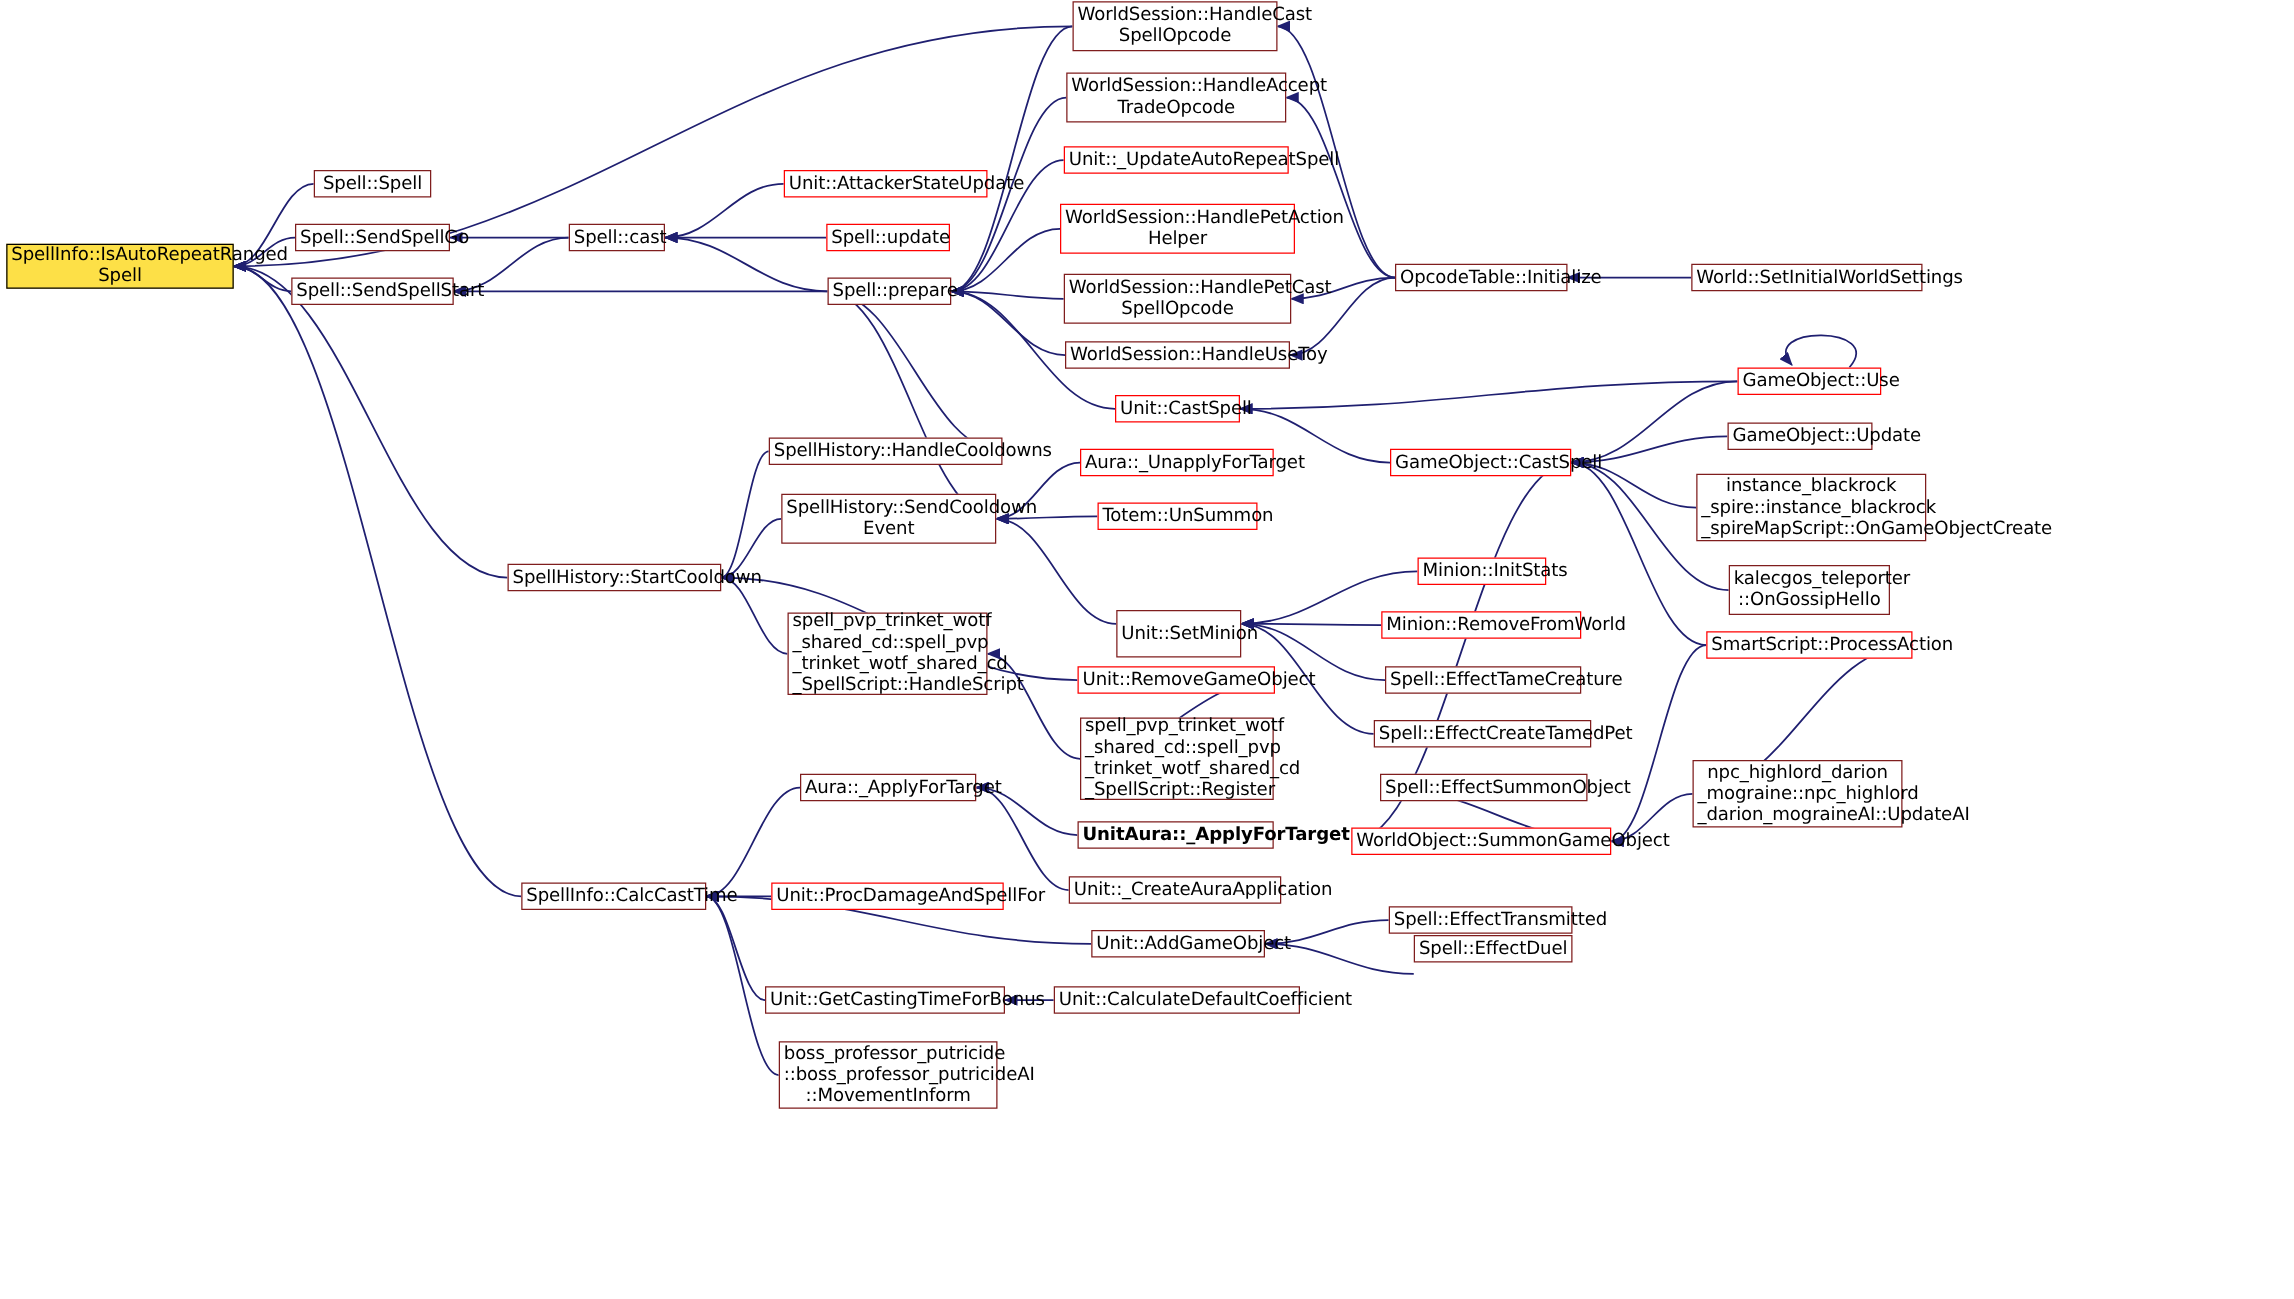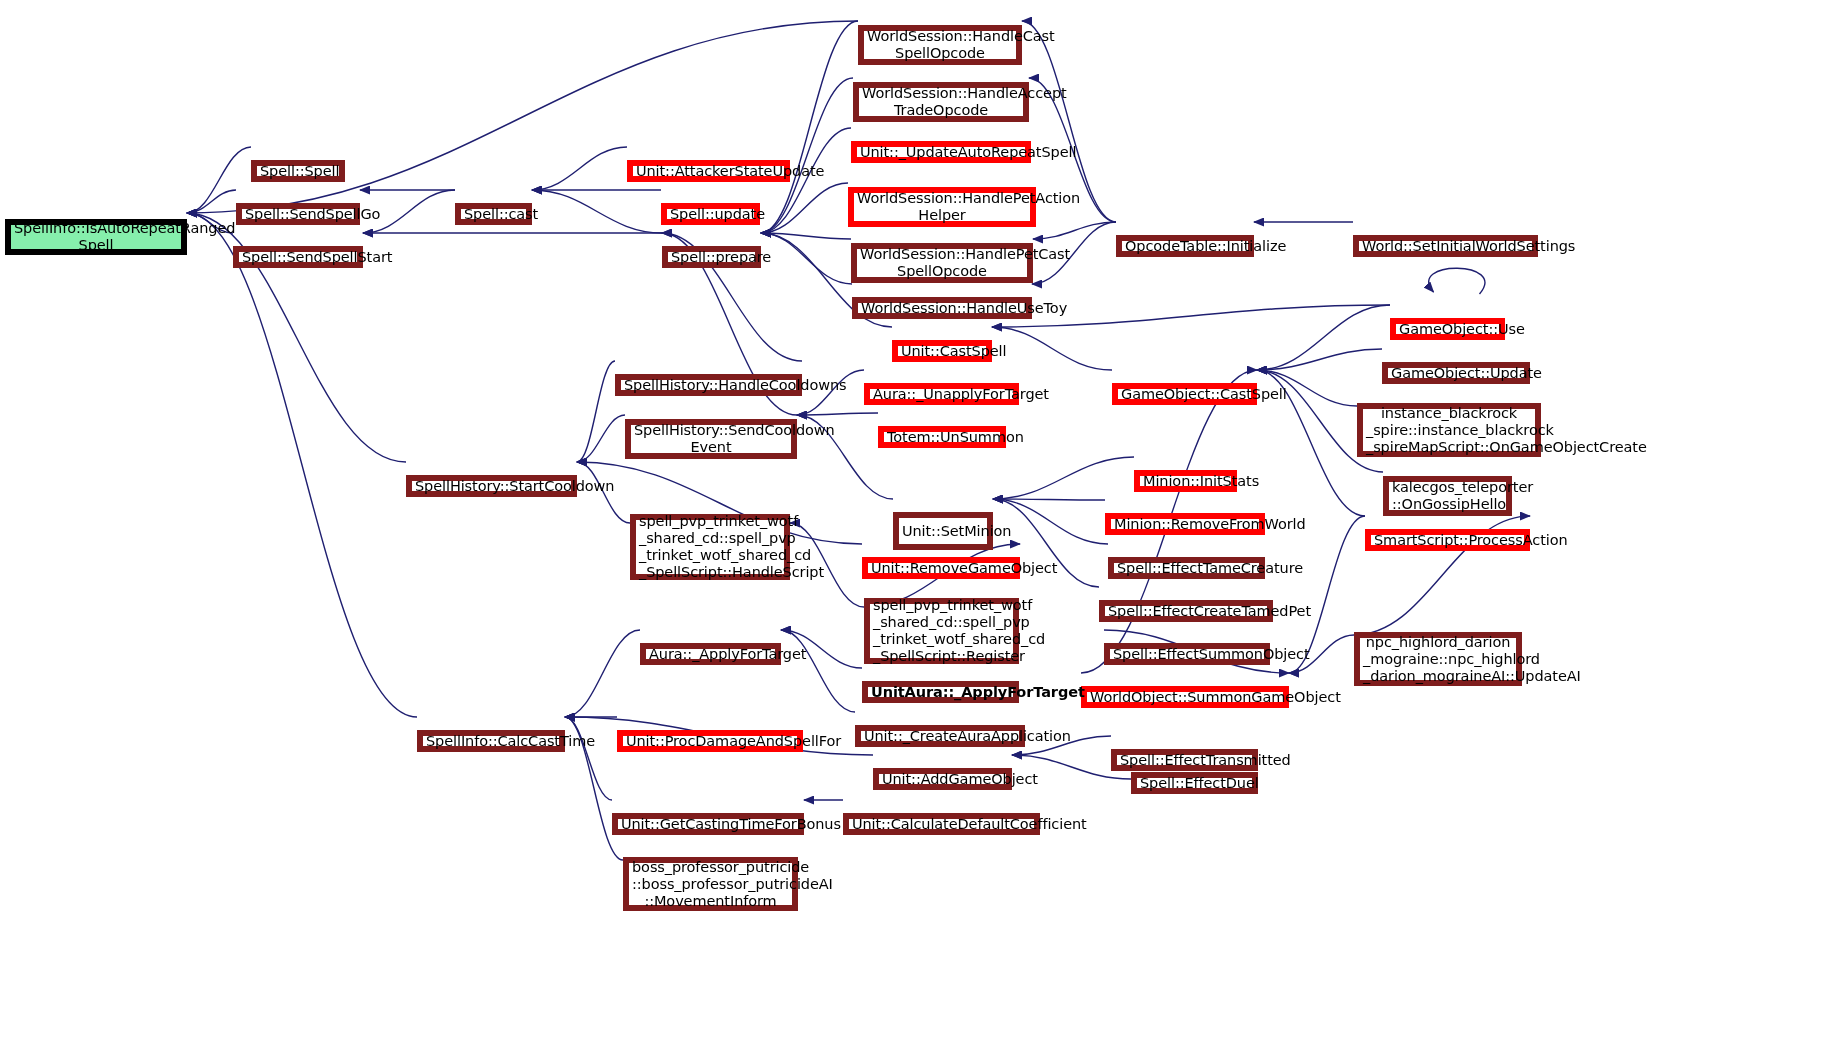--- a/index.html
+++ b/index.html
@@ -23,34 +23,33 @@
     pointer-events: none;
   }
   .node {
     position: absolute;
     box-sizing: border-box;
     display: flex;
     align-items: center;
     justify-content: center;
     text-align: center;
     background: #ffffff;
-    border: 6px solid #7f1d1d;
+    border: 1px solid #7f1d1d;
     font-size: 14.5px;
     line-height: 17px;
     color: #000000;
     white-space: pre-line;
     padding: 0 3px;
     letter-spacing: -0.1px;
-    margin-top: 24px;
   }
   .node.red {
     border-color: #ff0000;
   }
   .node.root {
-    background: #86efac;
+    background: #fde047;
     border-color: #000000;
     text-align: center;
   }
   .node .lbl {
     display: block;
     width: 100%;
   }
 </style>
 </head>
 <body>
@@ -144,21 +143,21 @@
       <div class="node red" style="left: 851px; top: 117px; width: 180px; height: 22px;"><span class="lbl">Unit::_UpdateAutoRepeatSpell</span></div>
       <div class="node red" style="left: 848px; top: 163px; width: 188px; height: 40px;"><span class="lbl">WorldSession::HandlePetAction
 Helper</span></div>
       <div class="node" style="left: 851px; top: 219px; width: 182px; height: 40px;"><span class="lbl">WorldSession::HandlePetCast
 SpellOpcode</span></div>
       <div class="node" style="left: 852px; top: 273px; width: 180px; height: 22px;"><span class="lbl">WorldSession::HandleUseToy</span></div>
       <div class="node" style="left: 1116px; top: 211px; width: 138px; height: 22px;"><span class="lbl">OpcodeTable::Initialize</span></div>
       <div class="node" style="left: 1353px; top: 211px; width: 185px; height: 22px;"><span class="lbl">World::SetInitialWorldSettings</span></div>
       <div class="node red" style="left: 892px; top: 316px; width: 100px; height: 22px;"><span class="lbl">Unit::CastSpell</span></div>
       <div class="node red" style="left: 1390px; top: 294px; width: 115px; height: 22px;"><span class="lbl">GameObject::Use</span></div>
-      <div class="node" style="left: 1382px; top: 338px; width: 148px; height: 22px;"><span class="lbl">GameObject::Update</span></div>
+      <div class="node" style="left: 1382px; top: 338px; width: 116px; height: 22px;"><span class="lbl">GameObject::Update</span></div>
       <div class="node red" style="left: 1112px; top: 359px; width: 145px; height: 22px;"><span class="lbl">GameObject::CastSpell</span></div>
       <div class="node" style="left: 1357px; top: 379px; width: 184px; height: 54px;"><span class="lbl">instance_blackrock
 _spire::instance_blackrock
 _spireMapScript::OnGameObjectCreate</span></div>
       <div class="node" style="left: 1383px; top: 452px; width: 129px; height: 40px;"><span class="lbl">kalecgos_teleporter
 ::OnGossipHello</span></div>
       <div class="node red" style="left: 1365px; top: 505px; width: 165px; height: 22px;"><span class="lbl">SmartScript::ProcessAction</span></div>
       <div class="node" style="left: 1354px; top: 608px; width: 168px; height: 54px;"><span class="lbl">npc_highlord_darion
 _mograine::npc_highlord
 _darion_mograineAI::UpdateAI</span></div>

